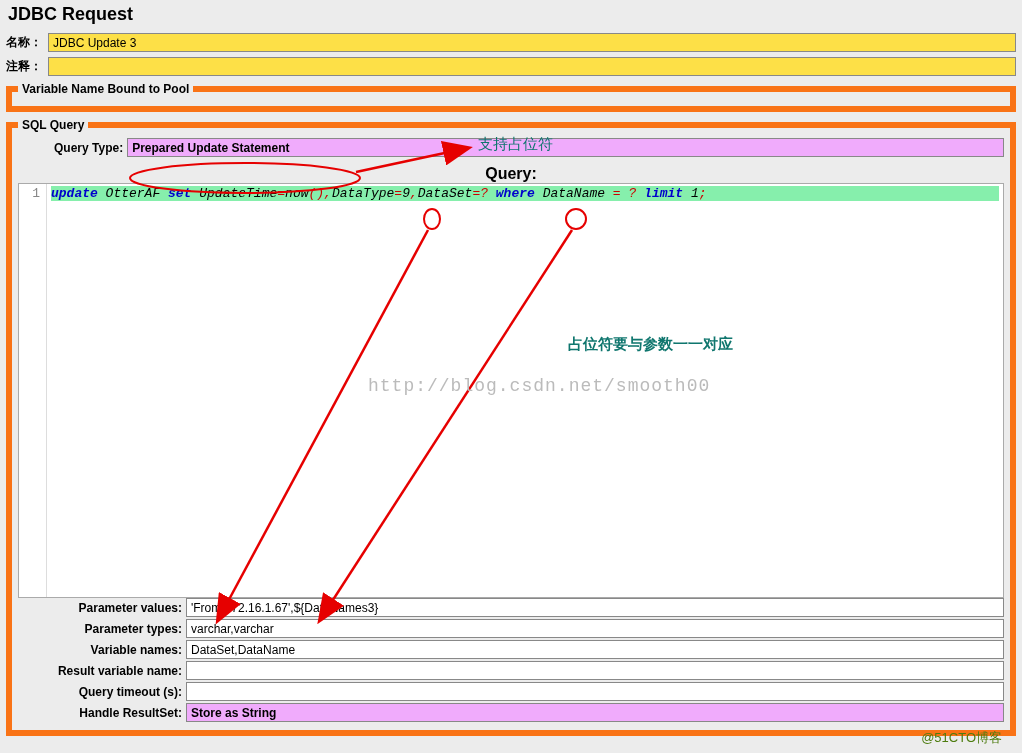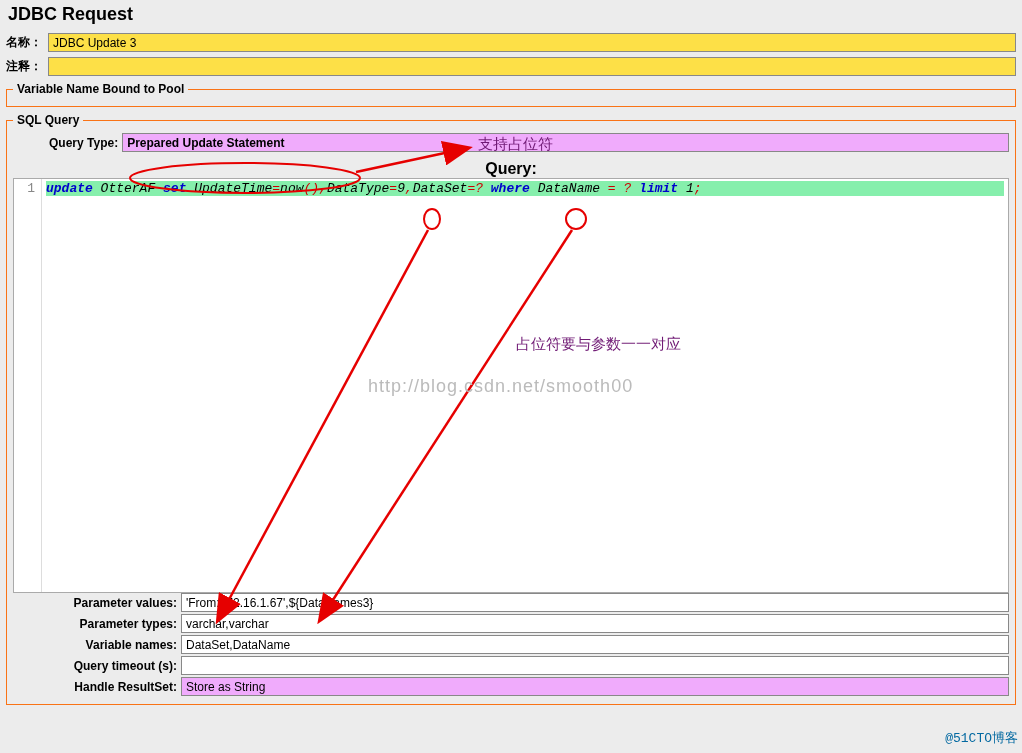--- a/index.html
+++ b/index.html
@@ -41,21 +41,21 @@
   .text-input {
     flex: 1;
     height: 19px;
     border: 1px solid #888;
     background: #fde047;
     padding: 1px 4px;
     font-size: 12px;
     font-family: inherit;
   }
   fieldset {
-    border: 1px solid #f97316;
+    border: 6px solid #f97316;
     margin-top: 6px;
     padding: 4px 6px 6px 6px;
   }
   legend {
     font-size: 12px;
     font-weight: bold;
     padding: 0 4px;
   }
   .fieldset-row {
     display: flex;
@@ -138,40 +138,39 @@
     padding: 1px 4px;
     font-size: 12px;
   }
   .annotation-layer {
     position: absolute;
     inset: 0;
     pointer-events: none;
   }
   .anno-text {
     position: absolute;
-    color: #701a75;
+    color: #0f766e;
     font-size: 15px;
     font-family: "Microsoft YaHei", Arial, sans-serif;
     white-space: nowrap;
   }
   .watermark {
     position: absolute;
     color: #bbb;
     font-size: 18px;
-    font-family: Liberation Sans, sans-serif;
+    font-family: Liberation Mono, monospace;
     letter-spacing: 1px;
     pointer-events: none;
   }
   .copyright {
     position: absolute;
-    right: 4px;
+    right: 20px;
     bottom: 6px;
-    color: #0369a1;
+    color: #4d7c0f;
     font-size: 13px;
-    font-family: Liberation Mono, monospace;
   }
   .combo {
     flex: 1;
     display: flex;
     align-items: center;
     border: 1px solid #888;
     background: #f0abfc;
     height: 19px;
     padding: 0 4px;
     font-weight: bold;
@@ -227,26 +226,30 @@
       </div>
       <div class="params-row">
         <span class="params-label">Parameter types:</span>
         <input class="params-input" value="varchar,varchar" style="">
       </div>
       <div class="params-row">
         <span class="params-label">Variable names:</span>
         <input class="params-input" value="DataSet,DataName" style="">
       </div>
       <div class="params-row">
+        <span class="params-label">Result variable name:</span>
+        <input class="params-input" value="" style="">
+      </div>
+      <div class="params-row">
         <span class="params-label">Query timeout (s):</span>
         <input class="params-input" value="" style="">
       </div>
       <div class="params-row">
         <span class="params-label">Handle ResultSet:</span>
-        <div class="combo" style="font-weight:normal;">
+        <div class="combo" style="font-weight:bold;">
           <span>Store as String</span>
         </div>
       </div>
     </div>
 
   </fieldset>
 
 </div>
 
 <svg class="annotation-layer" width="1022" height="753">
@@ -262,15 +265,15 @@
 
   <ellipse cx="432" cy="219" rx="8" ry="10" fill="none" stroke="#e60000" stroke-width="2"></ellipse>
   <ellipse cx="576" cy="219" rx="10" ry="10" fill="none" stroke="#e60000" stroke-width="2"></ellipse>
 
   <line x1="428" y1="230" x2="218" y2="620" stroke="#e60000" stroke-width="2.5" marker-end="url(#arrowhead)"></line>
 
   <line x1="572" y1="230" x2="320" y2="620" stroke="#e60000" stroke-width="2.5" marker-end="url(#arrowhead)"></line>
 </svg>
 
 <div class="anno-text" style="left:478px; top:135px;">支持占位符</div>
-<div class="anno-text" style="left:516px; top:335px;">占位符要与参数一一对应</div>
+<div class="anno-text" style="left:568px; top:335px;font-weight:bold;">占位符要与参数一一对应</div>
 <div class="watermark" style="left:368px; top:376px;">http://blog.csdn.net/smooth00</div>
 <div class="copyright">@51CTO博客</div>
 
 </body></html>

